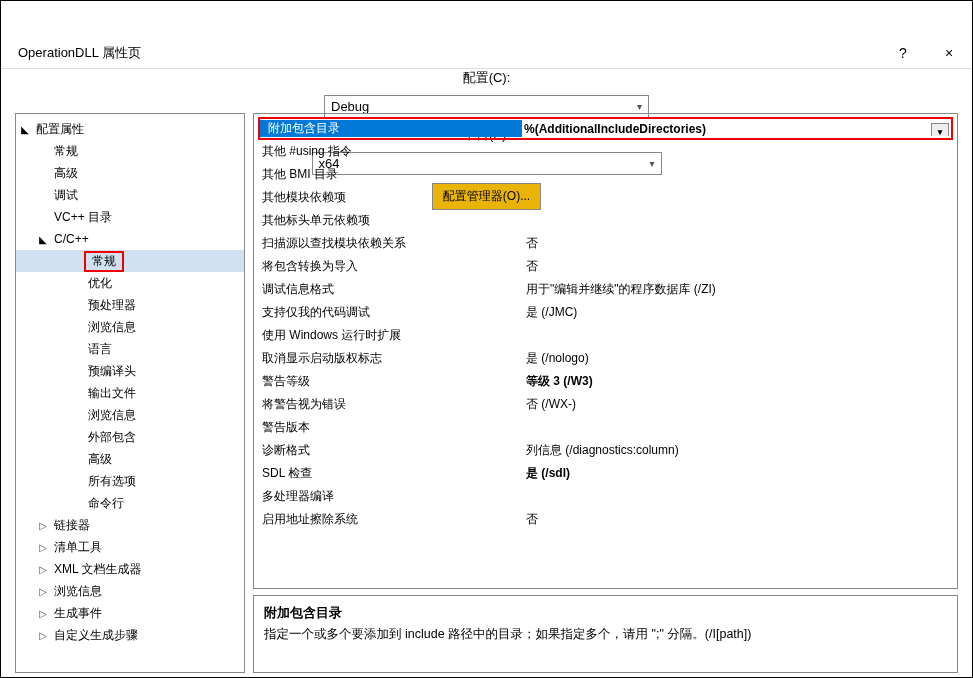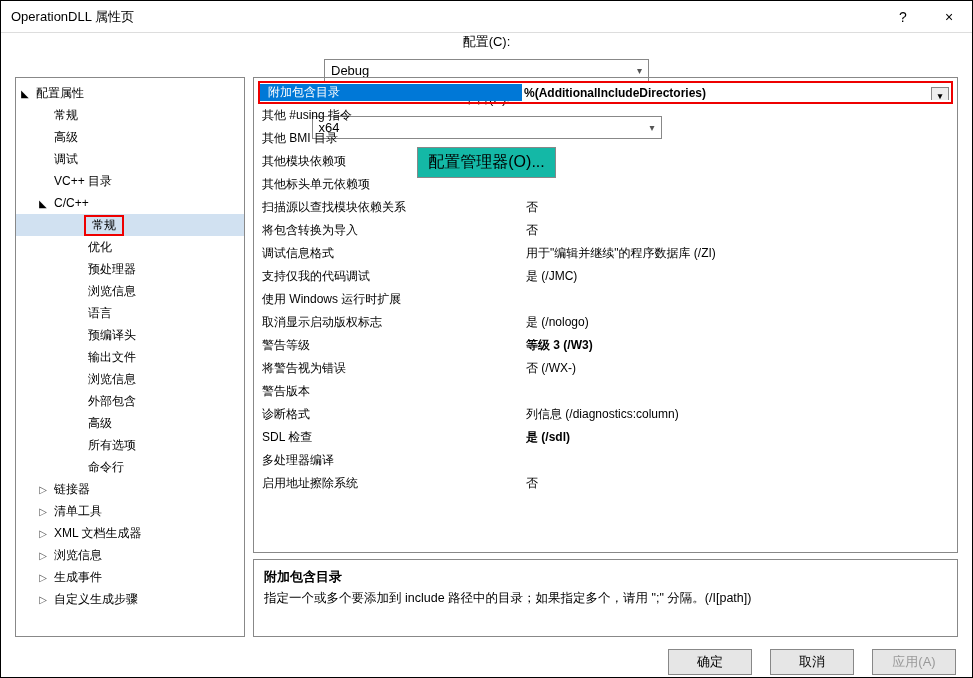--- a/index.html
+++ b/index.html
@@ -1,27 +1,27 @@
 <!DOCTYPE html>
 <html><head>
 <meta charset="utf-8">
 <style>
 * { box-sizing: border-box; font-family: "Microsoft YaHei", "Segoe UI", sans-serif; }
 body { margin: 0; background: #fff; font-size: 12px; color: #000; width: 973px; height: 678px; overflow: hidden; border: 1px solid #000; }
-.titlebar { height: 32px; display: flex; align-items: center; padding-left: 10px; border-bottom: 1px solid #ddd; }
+.titlebar { height: 32px; display: flex; align-items: center; padding-left: 17px; border-bottom: 1px solid #ddd; margin-top: 36px; }
 .titlebar-title { flex: 1; font-size: 13px; }
 .titlebar-btns { display: flex; }
 .titlebar-btn { width: 46px; height: 32px; display: flex; align-items: center; justify-content: center; font-size: 14px; }
 .toolbar { height: 44px; display: flex; align-items: center; padding: 0 14px; gap: 8px; flex-direction: column; }
 .toolbar label { font-size: 13px; }
 .combo { display: flex; align-items: center; justify-content: space-between; border: 1px solid #888; background: #fff; padding: 3px 6px; font-size: 13px; }
 .combo .chev { font-size: 10px; color: #555; }
 .config-combo { width: 325px; }
 .platform-combo { width: 350px; gap: 34px; }
-.cfg-btn { border: 1px solid #888; background: #14b8a6; padding: 4px 10px; font-size: 16px; }
+.cfg-btn { border: 1px solid #888; background: #eab308; padding: 4px 10px; font-size: 12px; }
 .main { display: flex; height: 568px; padding: 0 14px 8px 14px; gap: 8px; }
 .tree-panel { width: 230px; border: 1px solid #888; overflow-y: auto; padding: 4px 0; }
 .tree-row { display: flex; align-items: center; height: 22px; padding-left: 4px; }
 .tree-row.sel { background: #d1e1f1; }
 .tree-arrow { width: 14px; display: inline-flex; justify-content: center; font-size: 10px; color: #555; }
 .tree-label { padding: 0 4px; }
 .tree-label.boxed { border: 2px solid #e00; padding: 0px 6px; }
 .depth0 .tree-row { padding-left: 2px; }
 .depth1 .tree-row { padding-left: 20px; }
 .depth2 .tree-row { padding-left: 54px; }

